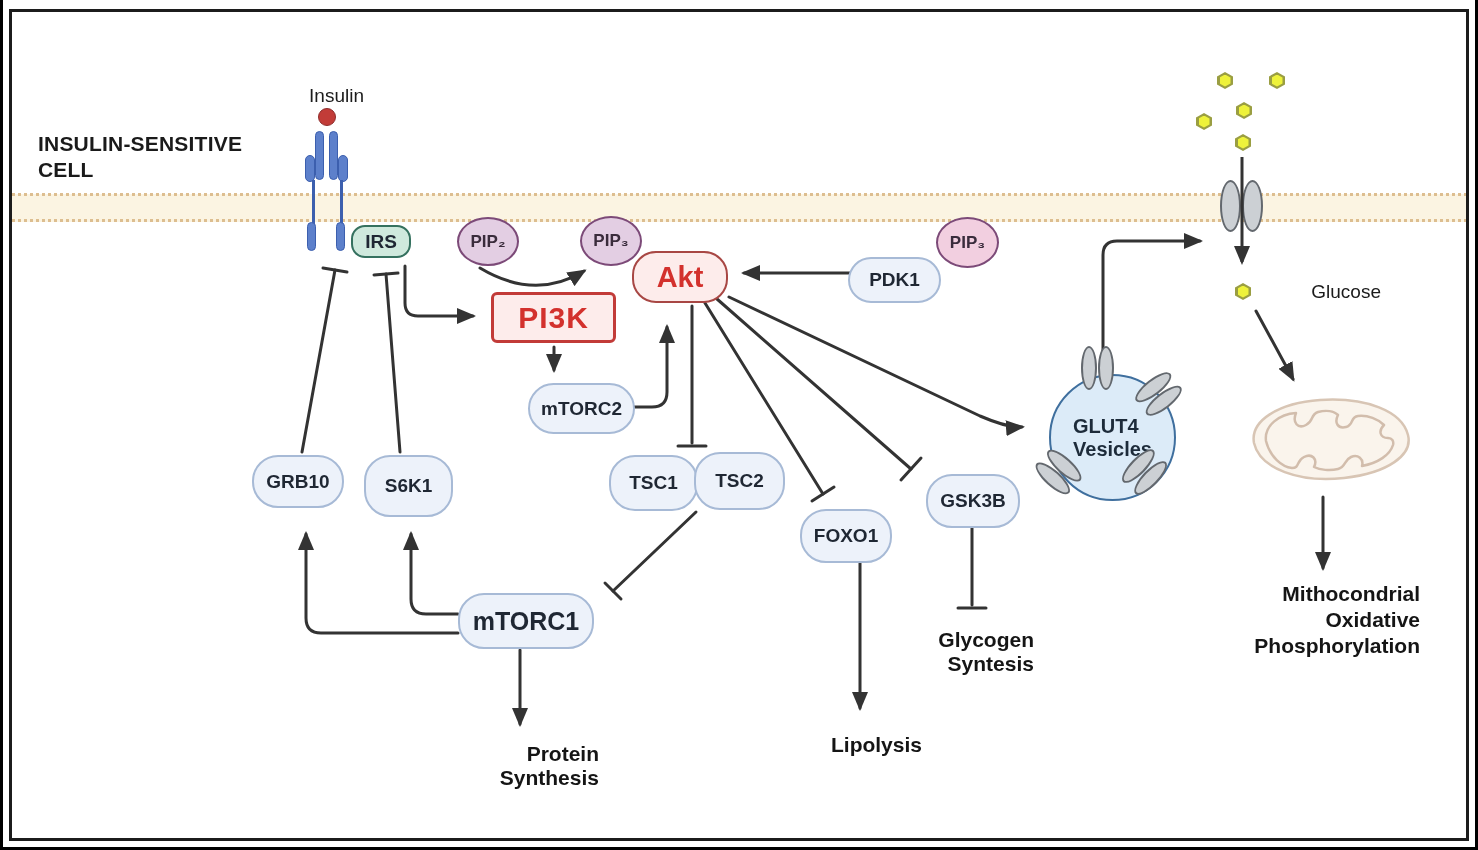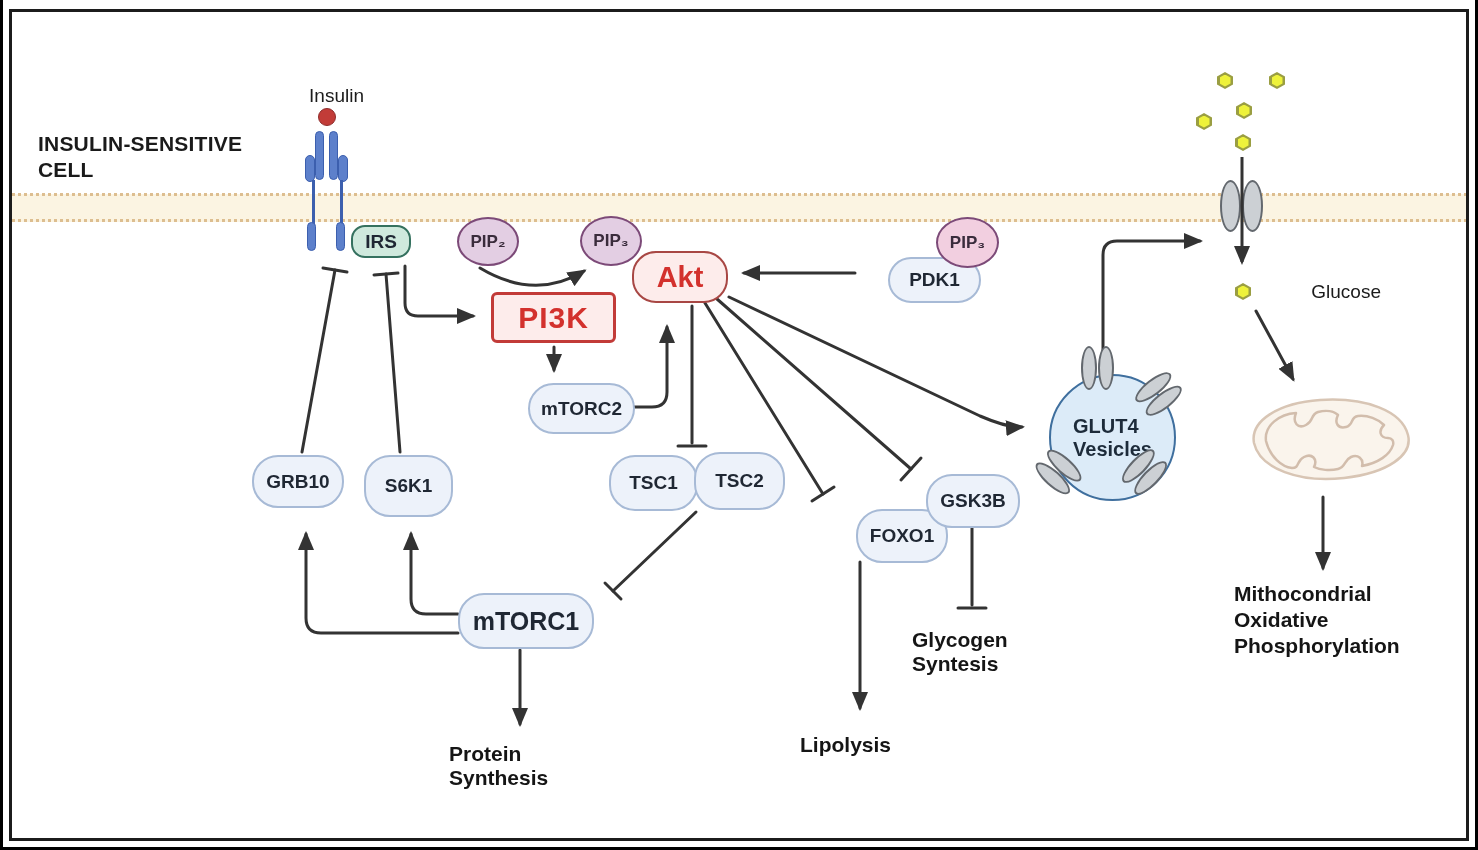--- a/index.html
+++ b/index.html
@@ -28,21 +28,21 @@
   .purple{background:var(--purple-fill,#e3cee3);border:2.5px solid var(--purple-border,#7c4a78);border-radius:50%;}
   .pinkoval{background:var(--pink-fill,#f2cfe0);border:2.5px solid var(--purple-border,#7c4a78);border-radius:50%;}
   .redpill{background:var(--red-fill,#fdeceb);border:2.5px solid var(--red-border,#b0413e);border-radius:24px;}
   .redrect{background:var(--red-fill,#fdeceb);border:3px solid #c23b38;border-radius:6px;}
   .purple span,.pinkoval span{font-size:17px;color:#3a2c3c;}
   .redpill span{font-size:29px;color:var(--red-text,#d32f2f);}
   .redrect span{font-size:30px;color:var(--red-text,#d32f2f);letter-spacing:1px;}
   .bold25 span{font-size:25px;}
 
   
-  .caption{position:absolute;z-index:3;text-align:left;color:#151515;font-weight:bold;font-size:21px;line-height:24px;}
+  .caption{position:absolute;z-index:3;text-align:right;color:#151515;font-weight:bold;font-size:21px;line-height:24px;}
   .plain{font-weight:normal;font-size:19px;color:#1b1b1b;text-align:right;}
   .title{position:absolute;left:38px;top:131px;z-index:3;font-weight:bold;font-size:21px;line-height:26px;color:#1a1a1a;letter-spacing:.2px;}
 
   
   .receptor{position:absolute;left:302px;top:104px;width:56px;height:152px;z-index:3;}
   .receptor .part{position:absolute;background:var(--receptor-blue,#5d80cb);border:1.5px solid var(--receptor-border,#3c5fae);border-radius:5px;box-sizing:border-box;}
   .receptor .dot{position:absolute;left:16px;top:4px;width:18px;height:18px;border-radius:50%;background:var(--insulin-dot,#c23c38);border:1.5px solid #8e2d2c;box-sizing:border-box;}
   .receptor .stem{position:absolute;width:3px;background:var(--receptor-border,#3c5fae);}
 
   
@@ -158,41 +158,41 @@
     </div>
 
   <div class="node redrect" style="left:491px;top:292px;width:125px;height:51px">
     <span>PI3K</span>
     </div>
 
   <div class="node blue" style="left:528px;top:383px;width:107px;height:51px">
     <span>mTORC2</span>
     </div>
 
-  <div class="node blue" style="left:888px;top:257px;width:93px;height:46px">
+  <div class="node blue" style="left:848px;top:257px;width:93px;height:46px">
     <span>PDK1</span>
     </div>
 
   <div class="node blue" style="left:252px;top:455px;width:92px;height:53px">
     <span>GRB10</span>
     </div>
 
   <div class="node blue" style="left:364px;top:455px;width:89px;height:62px">
     <span>S6K1</span>
     </div>
 
   <div class="node blue" style="left:609px;top:455px;width:89px;height:56px">
     <span>TSC1</span>
     </div>
 
   <div class="node blue" style="left:694px;top:452px;width:91px;height:58px">
     <span>TSC2</span>
     </div>
 
-  <div class="node blue" style="left:856px;top:509px;width:92px;height:54px">
+  <div class="node blue" style="left:800px;top:509px;width:92px;height:54px">
     <span>FOXO1</span>
     </div>
 
   <div class="node blue" style="left:926px;top:474px;width:94px;height:54px">
     <span>GSK3B</span>
     </div>
 
   <div class="node blue bold25" style="left:458px;top:593px;width:136px;height:56px">
     <span>mTORC1</span>
     </div>

